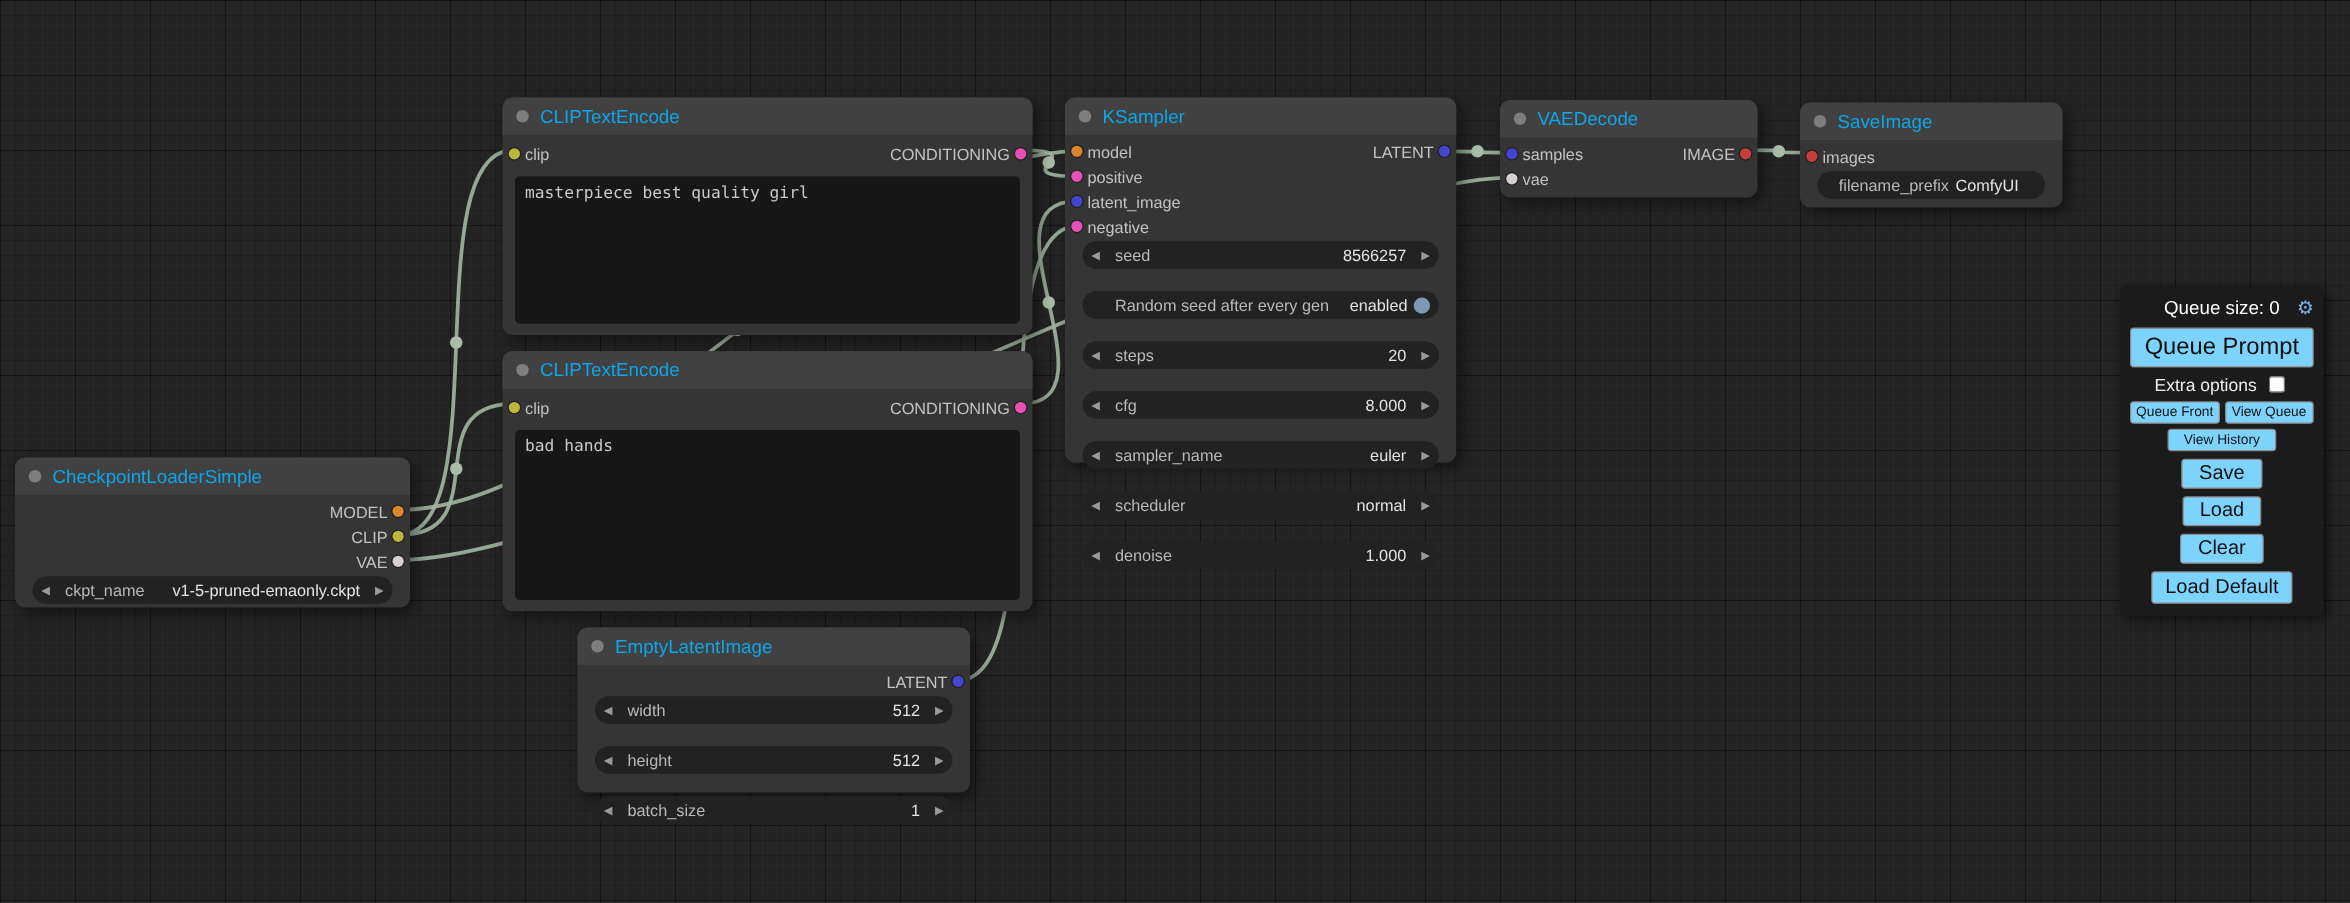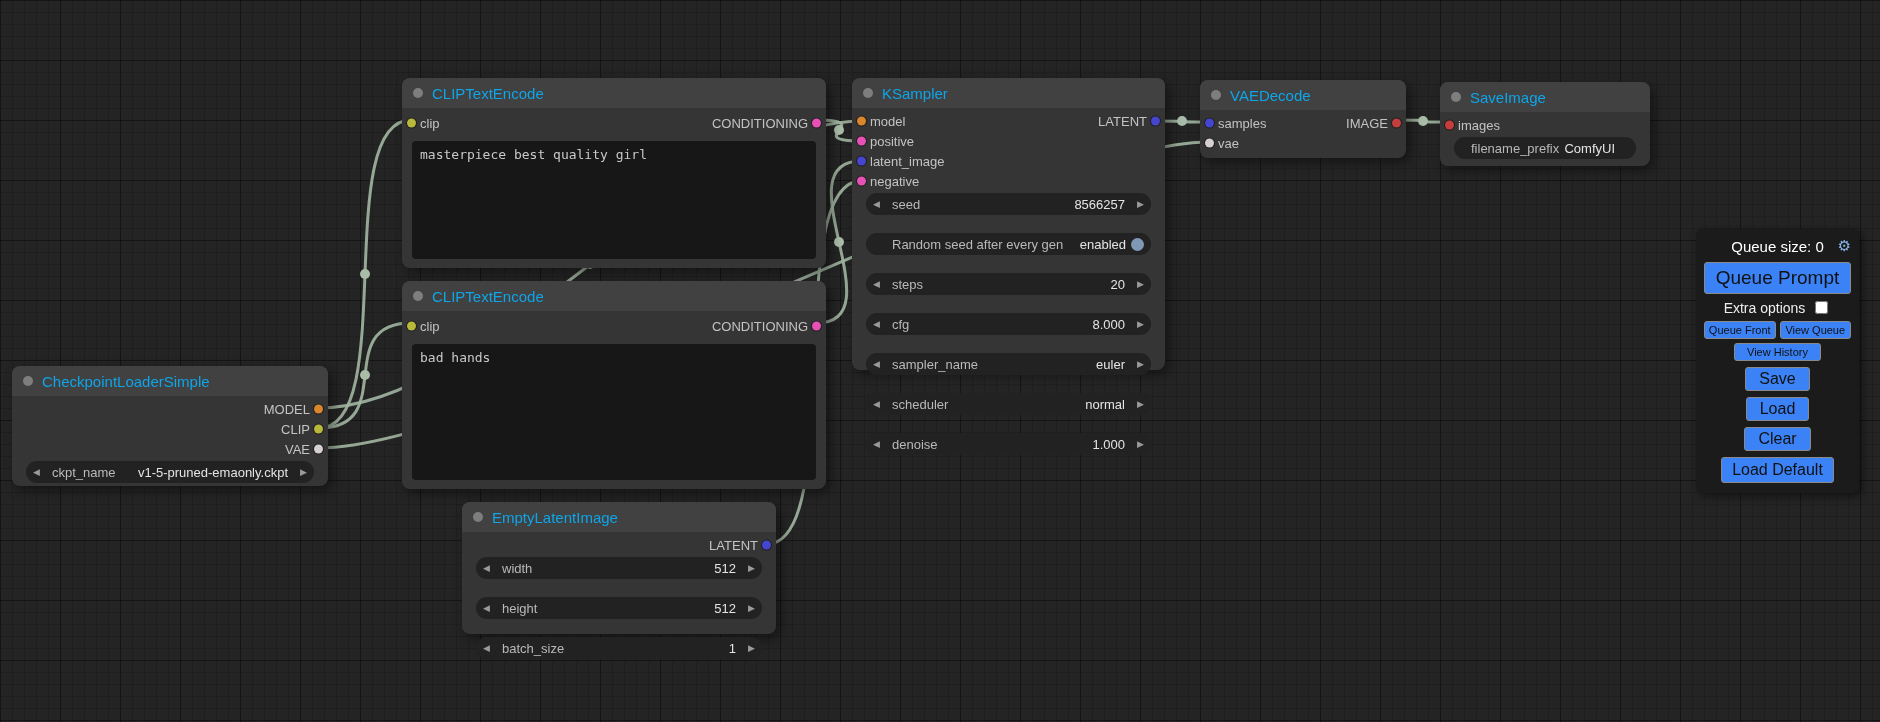--- a/index.html
+++ b/index.html
@@ -63,21 +63,21 @@
 
   .menu {
     position:absolute; z-index:3; left:1696px; top:229px; width:163px;
     background:#1b1b1b; border-radius:6px; padding:8px 8px 10px;
     box-shadow:3px 3px 10px rgba(0,0,0,.5); color:#fff;
     display:flex; flex-direction:column; align-items:center; gap:4px; font-size:14px;
   }
   .menu-head { width:100%; position:relative; text-align:center; font-size:15px; padding:1px 0 3px; }
   .gear { position:absolute; right:0; top:0; color:#88b4e8; font-size:15px; cursor:pointer; }
   .menu button {
-    font-family:"Liberation Sans", sans-serif; background:#3b82f6; color:#111;
+    font-family:"Liberation Sans", sans-serif; background:#7dd3fc; color:#111;
     border:1px solid #8a8a8a; border-radius:3px; cursor:pointer;
   }
   .btn-queue { width:100%; font-size:19px; padding:4px 0; }
   .extra { display:flex; align-items:center; gap:6px; font-size:14px; color:#eee; }
   .row2 { width:100%; display:flex; justify-content:space-between; gap:4px; }
   .row2 button { flex:1; font-size:11px; padding:2px 2px; }
   .btn-history { font-size:11px; padding:2px 12px; }
   .btn-std  { font-size:16px; padding:2px 13px; margin-top:2px; }
   .btn-wide { font-size:16px; padding:3px 10px; margin-top:2px; }
 </style>

